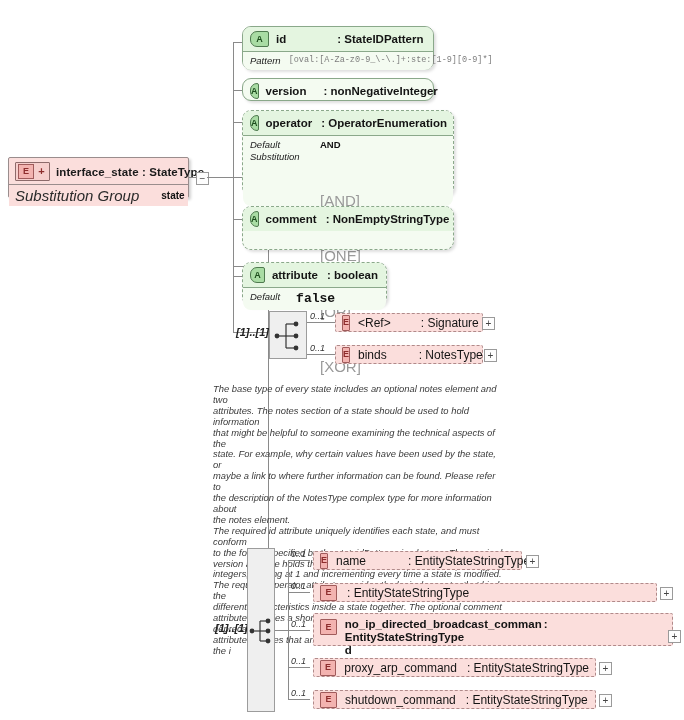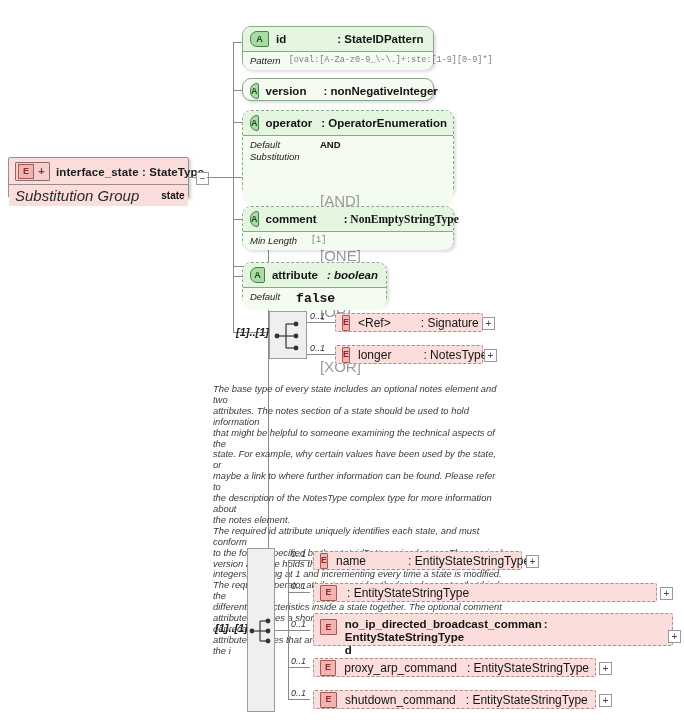--- a/index.html
+++ b/index.html
@@ -193,36 +193,30 @@
         </span>
       </div>
     </div>
   </div>
 
   <div class="ln lnh" style="left:233px;top:219px;width:12px;"></div>
   <div class="attr opt tall node" style="left:242px;top:206px;width:212px;height:44px;">
     <div class="hd">
       <span class="badgeA">A</span>
       <span class="attrname">comment</span>
-      <span class="attrname" style="margin-left:20px;font-family:Liberation Serif, serif;">: NonEmptyStringType</span>
-    </div>
-    <div class="bd">
-      <div class="facetrow">
-        <span class="facetlbl">Min Length</span>
-        <span class="facetval" style="margin-left:6px;">[1]</span>
-      </div>
+      <span class="attrname" style="margin-left:2px;">: NonEmptyStringType</span>
     </div>
   </div>
 
   <div class="ln lnh" style="left:233px;top:276px;width:12px;"></div>
   <div class="attr opt tall node" style="left:242px;top:262px;width:145px;height:44px;">
     <div class="hd">
       <span class="badgeA">A</span>
       <span class="attrname">attribute</span>
-      <span class="attrname" style="margin-left:2px;font-style:italic;">: boolean</span>
+      <span class="attrname" style="margin-left:2px;">: boolean</span>
     </div>
     <div class="bd">
       <div class="facetrow">
         <span class="facetlbl">Default</span>
         <span class="facetval dark" style="margin-left:8px;">false</span>
       </div>
     </div>
   </div>
 
   <div class="ln lnh" style="left:233px;top:332px;width:36px;"></div>
@@ -249,21 +243,21 @@
 
   <div class="el node" style="left:335px;top:313px;width:148px;height:19px;">
     <span class="badgeE">E</span>
     <span class="elname">&lt;Ref&gt;</span>
     <span class="elname" style="margin-left:22px;">: Signature</span>
   </div>
   <div class="expandbox" style="left:482px;top:317px;">+</div>
 
   <div class="el node" style="left:335px;top:345px;width:148px;height:19px;">
     <span class="badgeE">E</span>
-    <span class="elname">longer</span>
+    <span class="elname">binds</span>
     <span class="elname" style="margin-left:24px;">: NotesType</span>
   </div>
   <div class="expandbox" style="left:484px;top:349px;">+</div>
 
   <div class="doc" style="left:213px;top:384px;width:292px;">The base type of every state includes an optional notes element and two
 attributes. The notes section of a state should be used to hold information
 that might be helpful to someone examining the technical aspects of the
 state. For example, why certain values have been used by the state, or
 maybe a link to where further information can be found. Please refer to
 the description of the NotesType complex type for more information about

